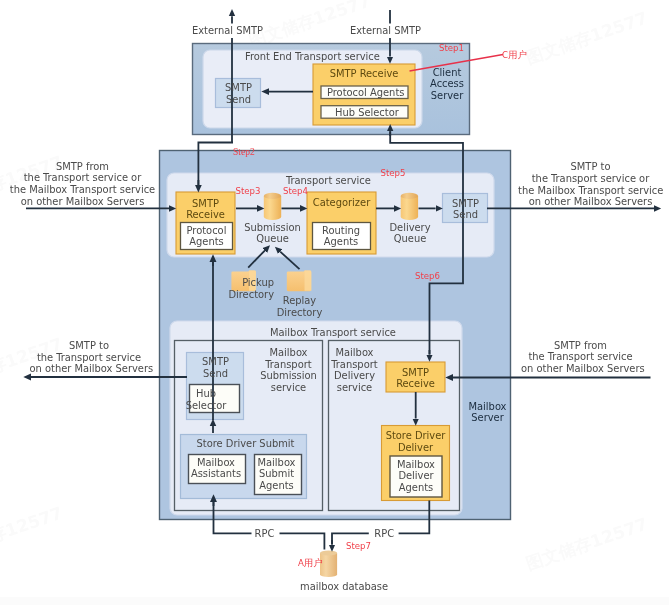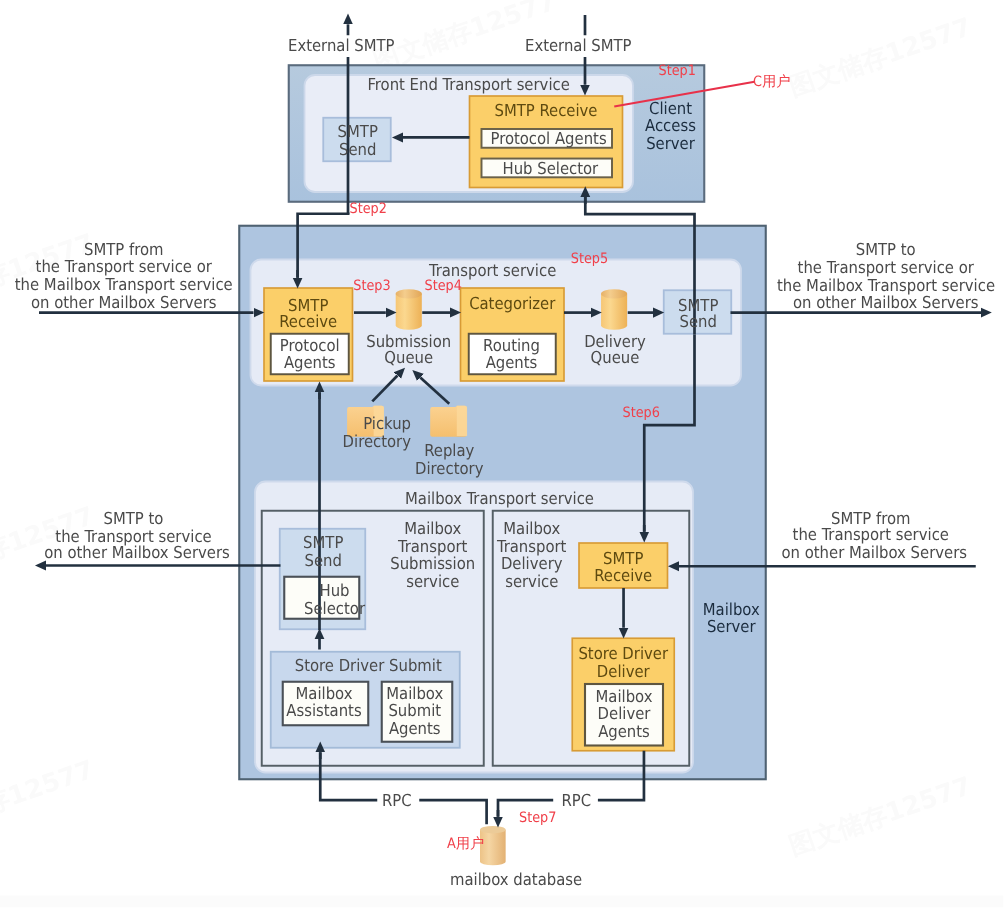--- a/index.html
+++ b/index.html
@@ -230,21 +230,21 @@
 Send</div>
 
   <div class="t" style="left:213px;top:277px;width:61px;text-align:right;">Pickup
 Directory</div>
   <div class="t" style="left:269px;top:295px;width:61px;">Replay
 Directory</div>
 
   <div class="t" style="left:270px;top:326.5px;">Mailbox Transport service</div>
   <div class="t" style="left:191px;top:355.9px;width:49px;">SMTP
 Send</div>
-  <div class="t" style="left:198px;top:388.1px;width:50px;">Hub
+  <div class="t" style="left:181px;top:388.1px;width:50px;">Hub
 Selector</div>
   <div class="t" style="left:254px;top:347.0px;width:69px;">Mailbox
 Transport
 Submission
 service</div>
   <div class="t" style="left:327px;top:346.8px;width:55px;">Mailbox
 Transport
 Delivery
 service</div>
 
@@ -264,21 +264,21 @@
 Agents</div>
 
   <div class="t bold" style="left:454.5px;top:400.8px;width:66px;">Mailbox
 Server</div>
 
   <div class="t" style="left:249.5px;top:528.1px;width:30px;">RPC</div>
   <div class="t" style="left:369.2px;top:528.1px;width:30px;">RPC</div>
   <div class="t" style="left:287px;top:580.9px;width:85px;margin-left:13px;">mailbox database</div>
 
   <div class="t red" style="left:439px;top:42.5px;">Step1</div>
-  <div class="t red" style="left:233px;top:135px;">Step2</div>
+  <div class="t red" style="left:233px;top:147px;font-family:Liberation Serif, serif;">Step2</div>
   <div class="t red" style="left:235.5px;top:185.5px;">Step3</div>
   <div class="t red" style="left:283px;top:185.5px;">Step4</div>
   <div class="t red" style="left:380.5px;top:168px;">Step5</div>
   <div class="t red" style="left:415px;top:271px;">Step6</div>
   <div class="t red" style="left:346px;top:540.8px;">Step7</div>
   <div class="t red" style="left:502px;top:49.5px;">C用户</div>
   <div class="t red" style="left:298px;top:558px;">A用户</div>
 
   <div id="bottomband"></div>
 </div>

